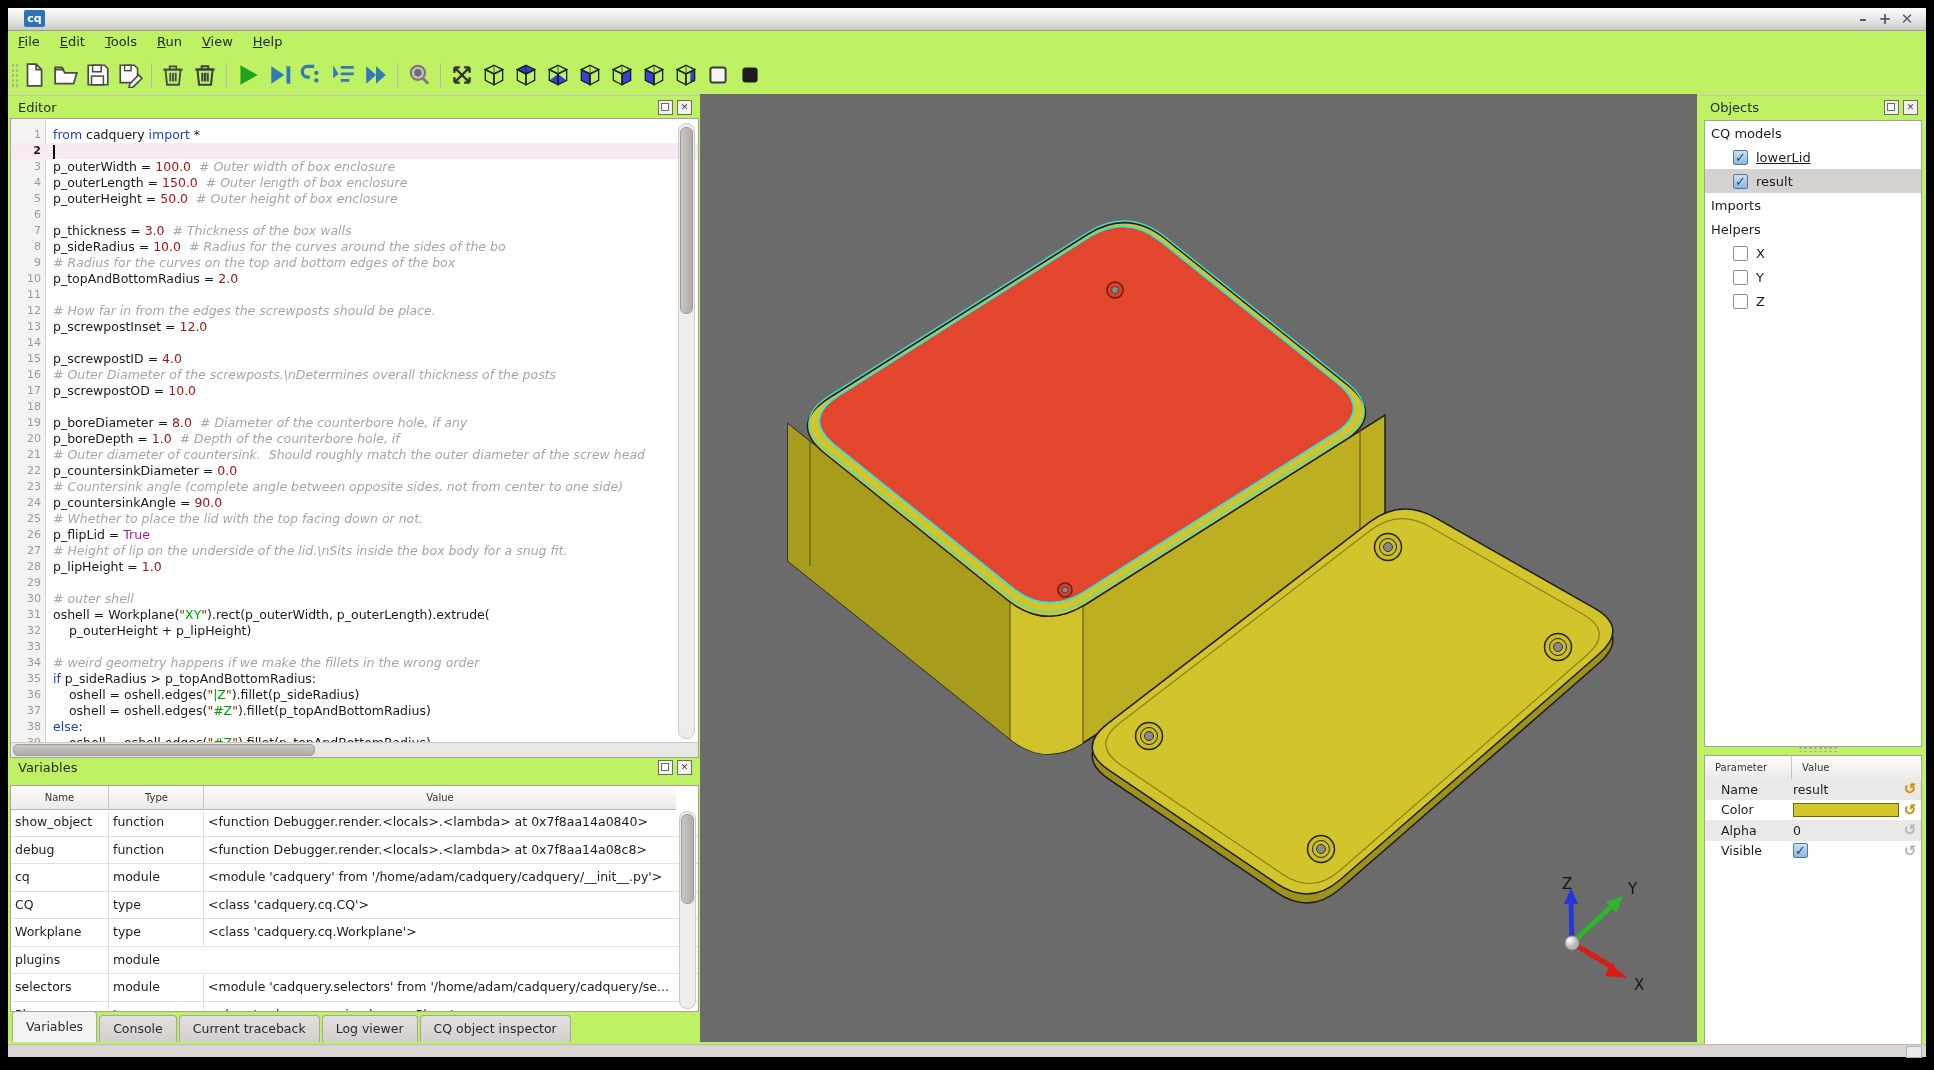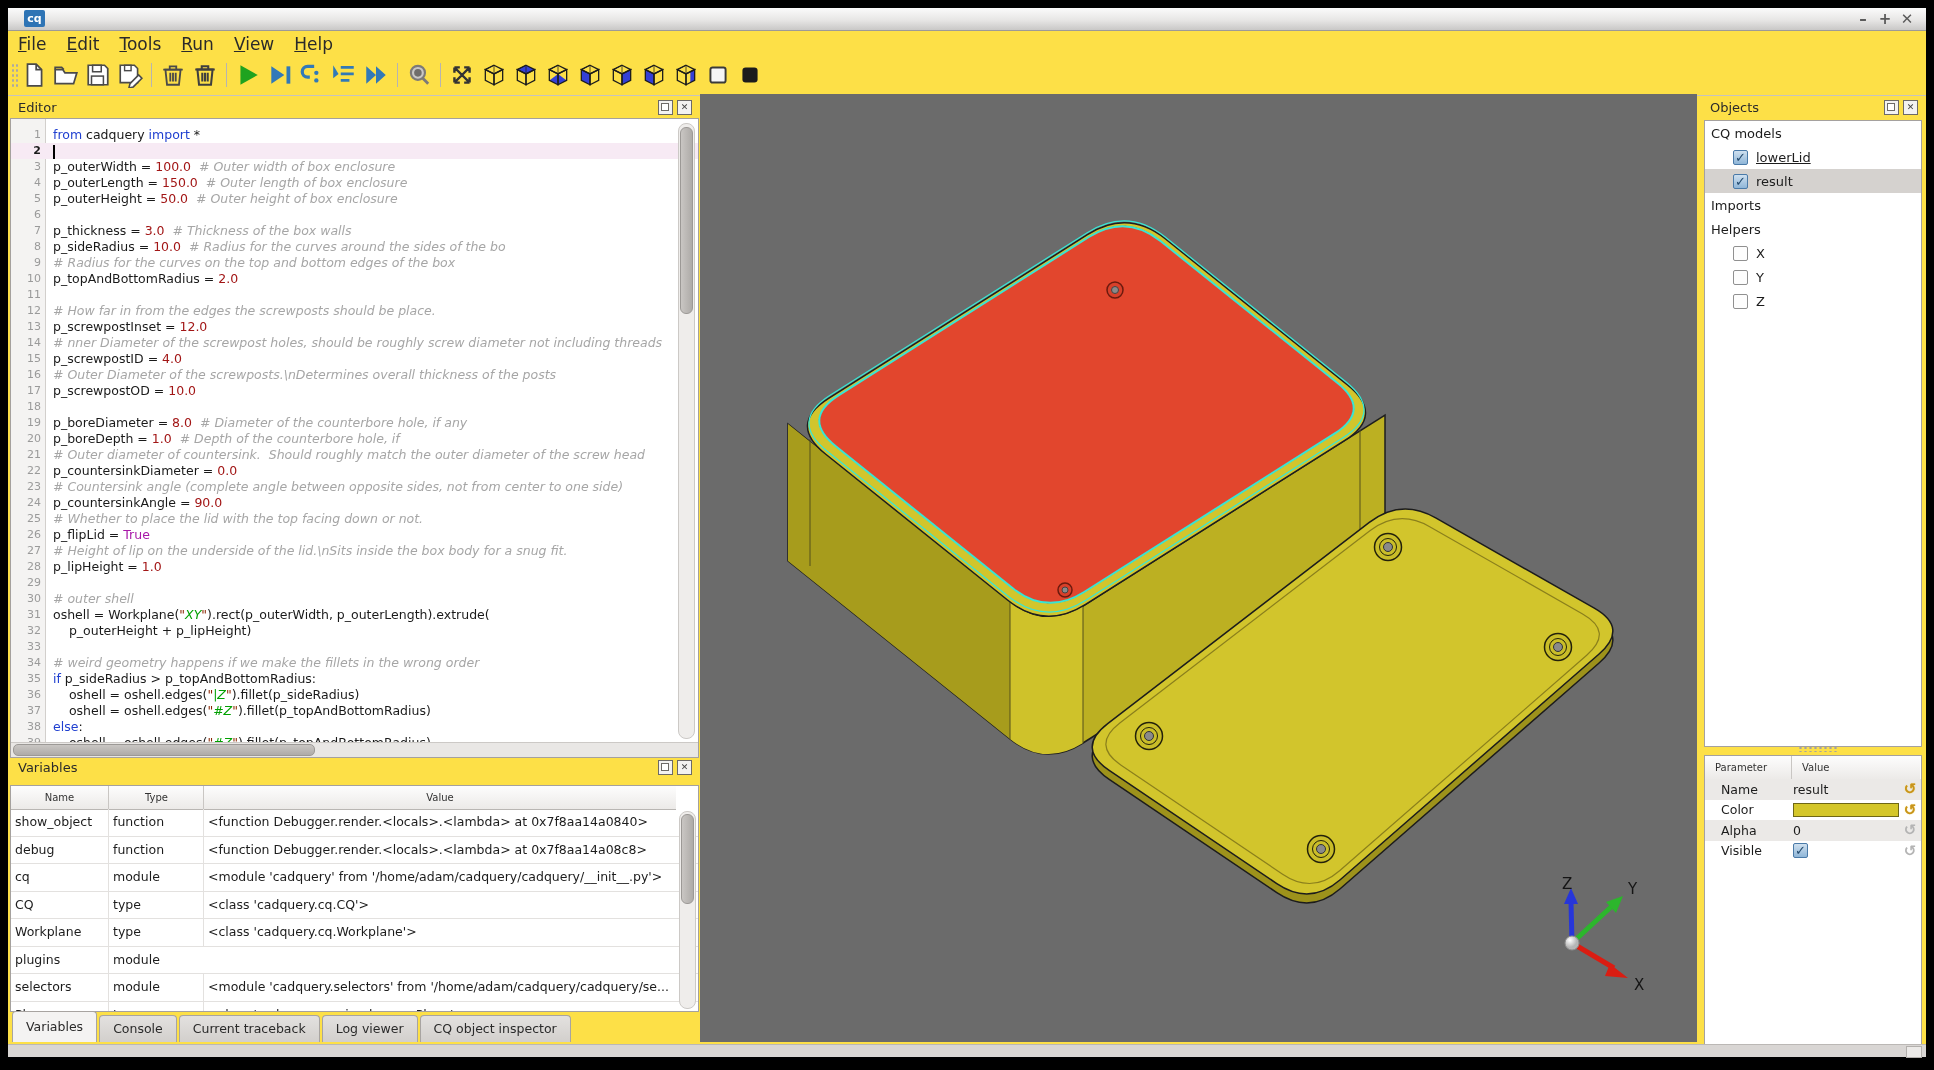--- a/index.html
+++ b/index.html
@@ -1,29 +1,29 @@
 <!DOCTYPE html>
 <html><head>
 <meta charset="utf-8">
 <style>
   html,body{margin:0;padding:0;width:1934px;height:1070px;background:#000;overflow:hidden;
     font-family:"DejaVu Sans","Liberation Sans",sans-serif;-webkit-font-smoothing:antialiased;}
-  #window{position:absolute;left:8px;top:8px;width:1918px;height:1048px;background:#fde047;}
+  #window{position:absolute;left:8px;top:8px;width:1918px;height:1048px;background:#bef264;}
   
   #titlebar{position:absolute;left:0;top:0;width:100%;height:22px;
     background:linear-gradient(#fbfbfb,#e7e6e5 55%,#c9c8c7);border-bottom:1px solid #9d9a97;}
   #titlebar .title{position:absolute;left:0;right:0;top:2px;text-align:center;
     font-size:14px;font-weight:bold;color:#4e4e4e;letter-spacing:.3px;}
   #appicon{position:absolute;left:16px;top:2px;width:21px;height:17px;background:#2e74b5;
     border-radius:2px;color:#fff;font-size:11px;font-weight:bold;text-align:center;line-height:17px;}
   .winctl{position:absolute;top:1px;width:22px;height:20px;text-align:center;line-height:20px;
     font-size:15px;font-weight:bold;color:#5a5a5a;cursor:default;}
   
   #menubar{position:absolute;left:0;top:22px;width:100%;height:25px;}
-  .menu-item{display:inline-block;padding:4px 10px;font-size:17px;color:#2a2a2a;}
+  .menu-item{display:inline-block;padding:4px 10px;font-size:13px;color:#2a2a2a;}
   .menu-item::first-letter{text-decoration:underline;}
   
   #toolbar{position:absolute;left:0;top:47px;width:100%;height:40px;border-bottom:1px solid #c6c3c0;
     display:flex;align-items:center;}
   #tb-grip{width:8px;height:26px;margin-left:2px;
     background-image:radial-gradient(circle,#aba8a5 1px,transparent 1.4px);
     background-size:4px 5px;background-position:1px 1px;}
   .tbtn{width:30px;height:30px;display:flex;align-items:center;justify-content:center;margin:0 1px;}
   .tsep{width:1px;height:24px;background:#b7b4b1;margin:0 5px;}
   
@@ -36,21 +36,21 @@
   
   #editor-box{left:2px;top:110px;width:687px;height:638px;overflow:hidden;}
   #gutter{position:absolute;left:0;top:0;width:34px;height:100%;background:#f4f3f2;border-right:1px solid #d2cfcc;}
   .eline{position:absolute;left:0;width:100%;height:16px;white-space:pre;font-size:12.5px;line-height:16px;color:#1a1a1a;}
   .eline .num{position:absolute;left:0;top:0;width:30px;text-align:right;color:#9a9a9a;font-size:11px;}
   .eline .code{position:absolute;left:42px;top:0;white-space:pre;}
   .eline.current{background:#f7eaf4;}
   .eline.current .num{color:#1a1a1a;font-weight:bold;}
   .caret{display:inline-block;width:1.5px;height:14px;background:#000;vertical-align:middle;}
   .sk{color:#1f3fd0;} .sn{color:#a21616;} .sc{color:#a6a6a6;font-style:italic;}
-  .ss{color:#00a000;font-style:italic;} .sq{color:#8b2500;} .sb{color:#a818a8;}
+  .ss{color:#00a000;} .sq{color:#8b2500;} .sb{color:#a818a8;}
   
   .vscroll{position:absolute;width:15px;background:#efedeb;border:1px solid #ccc9c6;border-radius:8px;}
   .vthumb{position:absolute;left:1px;width:11px;background:linear-gradient(90deg,#c9c6c3,#aeaba8);border-radius:6px;border:1px solid #9c9996;}
   .hscroll{position:absolute;height:14px;background:#e9e7e5;border-top:1px solid #ccc9c6;}
   .hthumb{position:absolute;top:1px;height:10px;background:linear-gradient(#c9c6c3,#aeaba8);border-radius:5px;border:1px solid #9c9996;}
   
   .grid-h{position:absolute;top:0;height:23px;background:linear-gradient(#fdfdfd,#eceae8);
     border-bottom:1px solid #b9b6b3;font-size:10px;color:#333;text-align:center;line-height:23px;}
   .grid-h.sepline{border-left:1px solid #c9c6c3;}
   .vrow{position:absolute;left:0;width:100%;height:26.5px;border-bottom:1px solid #e3e1df;font-size:12.5px;color:#1c1c1c;}
@@ -272,21 +272,21 @@
         <div class="eline" style="top: 56px;"><span class="num">4</span><span class="code"><span>p_outerLength = </span><span class="sn">150.0</span><span class="sc">  # Outer length of box enclosure</span></span></div>
         <div class="eline" style="top: 72px;"><span class="num">5</span><span class="code"><span>p_outerHeight = </span><span class="sn">50.0</span><span class="sc">  # Outer height of box enclosure</span></span></div>
         <div class="eline" style="top: 88px;"><span class="num">6</span><span class="code"></span></div>
         <div class="eline" style="top: 104px;"><span class="num">7</span><span class="code"><span>p_thickness = </span><span class="sn">3.0</span><span class="sc">  # Thickness of the box walls</span></span></div>
         <div class="eline" style="top: 120px;"><span class="num">8</span><span class="code"><span>p_sideRadius = </span><span class="sn">10.0</span><span class="sc">  # Radius for the curves around the sides of the bo</span></span></div>
         <div class="eline" style="top: 136px;"><span class="num">9</span><span class="code"><span class="sc"># Radius for the curves on the top and bottom edges of the box</span></span></div>
         <div class="eline" style="top: 152px;"><span class="num">10</span><span class="code"><span>p_topAndBottomRadius = </span><span class="sn">2.0</span></span></div>
         <div class="eline" style="top: 168px;"><span class="num">11</span><span class="code"></span></div>
         <div class="eline" style="top: 184px;"><span class="num">12</span><span class="code"><span class="sc"># How far in from the edges the screwposts should be place.</span></span></div>
         <div class="eline" style="top: 200px;"><span class="num">13</span><span class="code"><span>p_screwpostInset = </span><span class="sn">12.0</span></span></div>
-        <div class="eline" style="top: 216px;"><span class="num">14</span><span class="code"><span class="sc"># nner Diameter of the screwpost holes, should be roughly screw diameter not including threads</span></span></div>
+        <div class="eline" style="top: 216px;"><span class="num">14</span></div>
         <div class="eline" style="top: 232px;"><span class="num">15</span><span class="code"><span>p_screwpostID = </span><span class="sn">4.0</span></span></div>
         <div class="eline" style="top: 248px;"><span class="num">16</span><span class="code"><span class="sc"># Outer Diameter of the screwposts.\nDetermines overall thickness of the posts</span></span></div>
         <div class="eline" style="top: 264px;"><span class="num">17</span><span class="code"><span>p_screwpostOD = </span><span class="sn">10.0</span></span></div>
         <div class="eline" style="top: 280px;"><span class="num">18</span><span class="code"></span></div>
         <div class="eline" style="top: 296px;"><span class="num">19</span><span class="code"><span>p_boreDiameter = </span><span class="sn">8.0</span><span class="sc">  # Diameter of the counterbore hole, if any</span></span></div>
         <div class="eline" style="top: 312px;"><span class="num">20</span><span class="code"><span>p_boreDepth = </span><span class="sn">1.0</span><span class="sc">  # Depth of the counterbore hole, if</span></span></div>
         <div class="eline" style="top: 328px;"><span class="num">21</span><span class="code"><span class="sc"># Outer diameter of countersink.  Should roughly match the outer diameter of the screw head</span></span></div>
         <div class="eline" style="top: 344px;"><span class="num">22</span><span class="code"><span>p_countersinkDiameter = </span><span class="sn">0.0</span></span></div>
         <div class="eline" style="top: 360px;"><span class="num">23</span><span class="code"><span class="sc"># Countersink angle (complete angle between opposite sides, not from center to one side)</span></span></div>
         <div class="eline" style="top: 376px;"><span class="num">24</span><span class="code"><span>p_countersinkAngle = </span><span class="sn">90.0</span></span></div>

